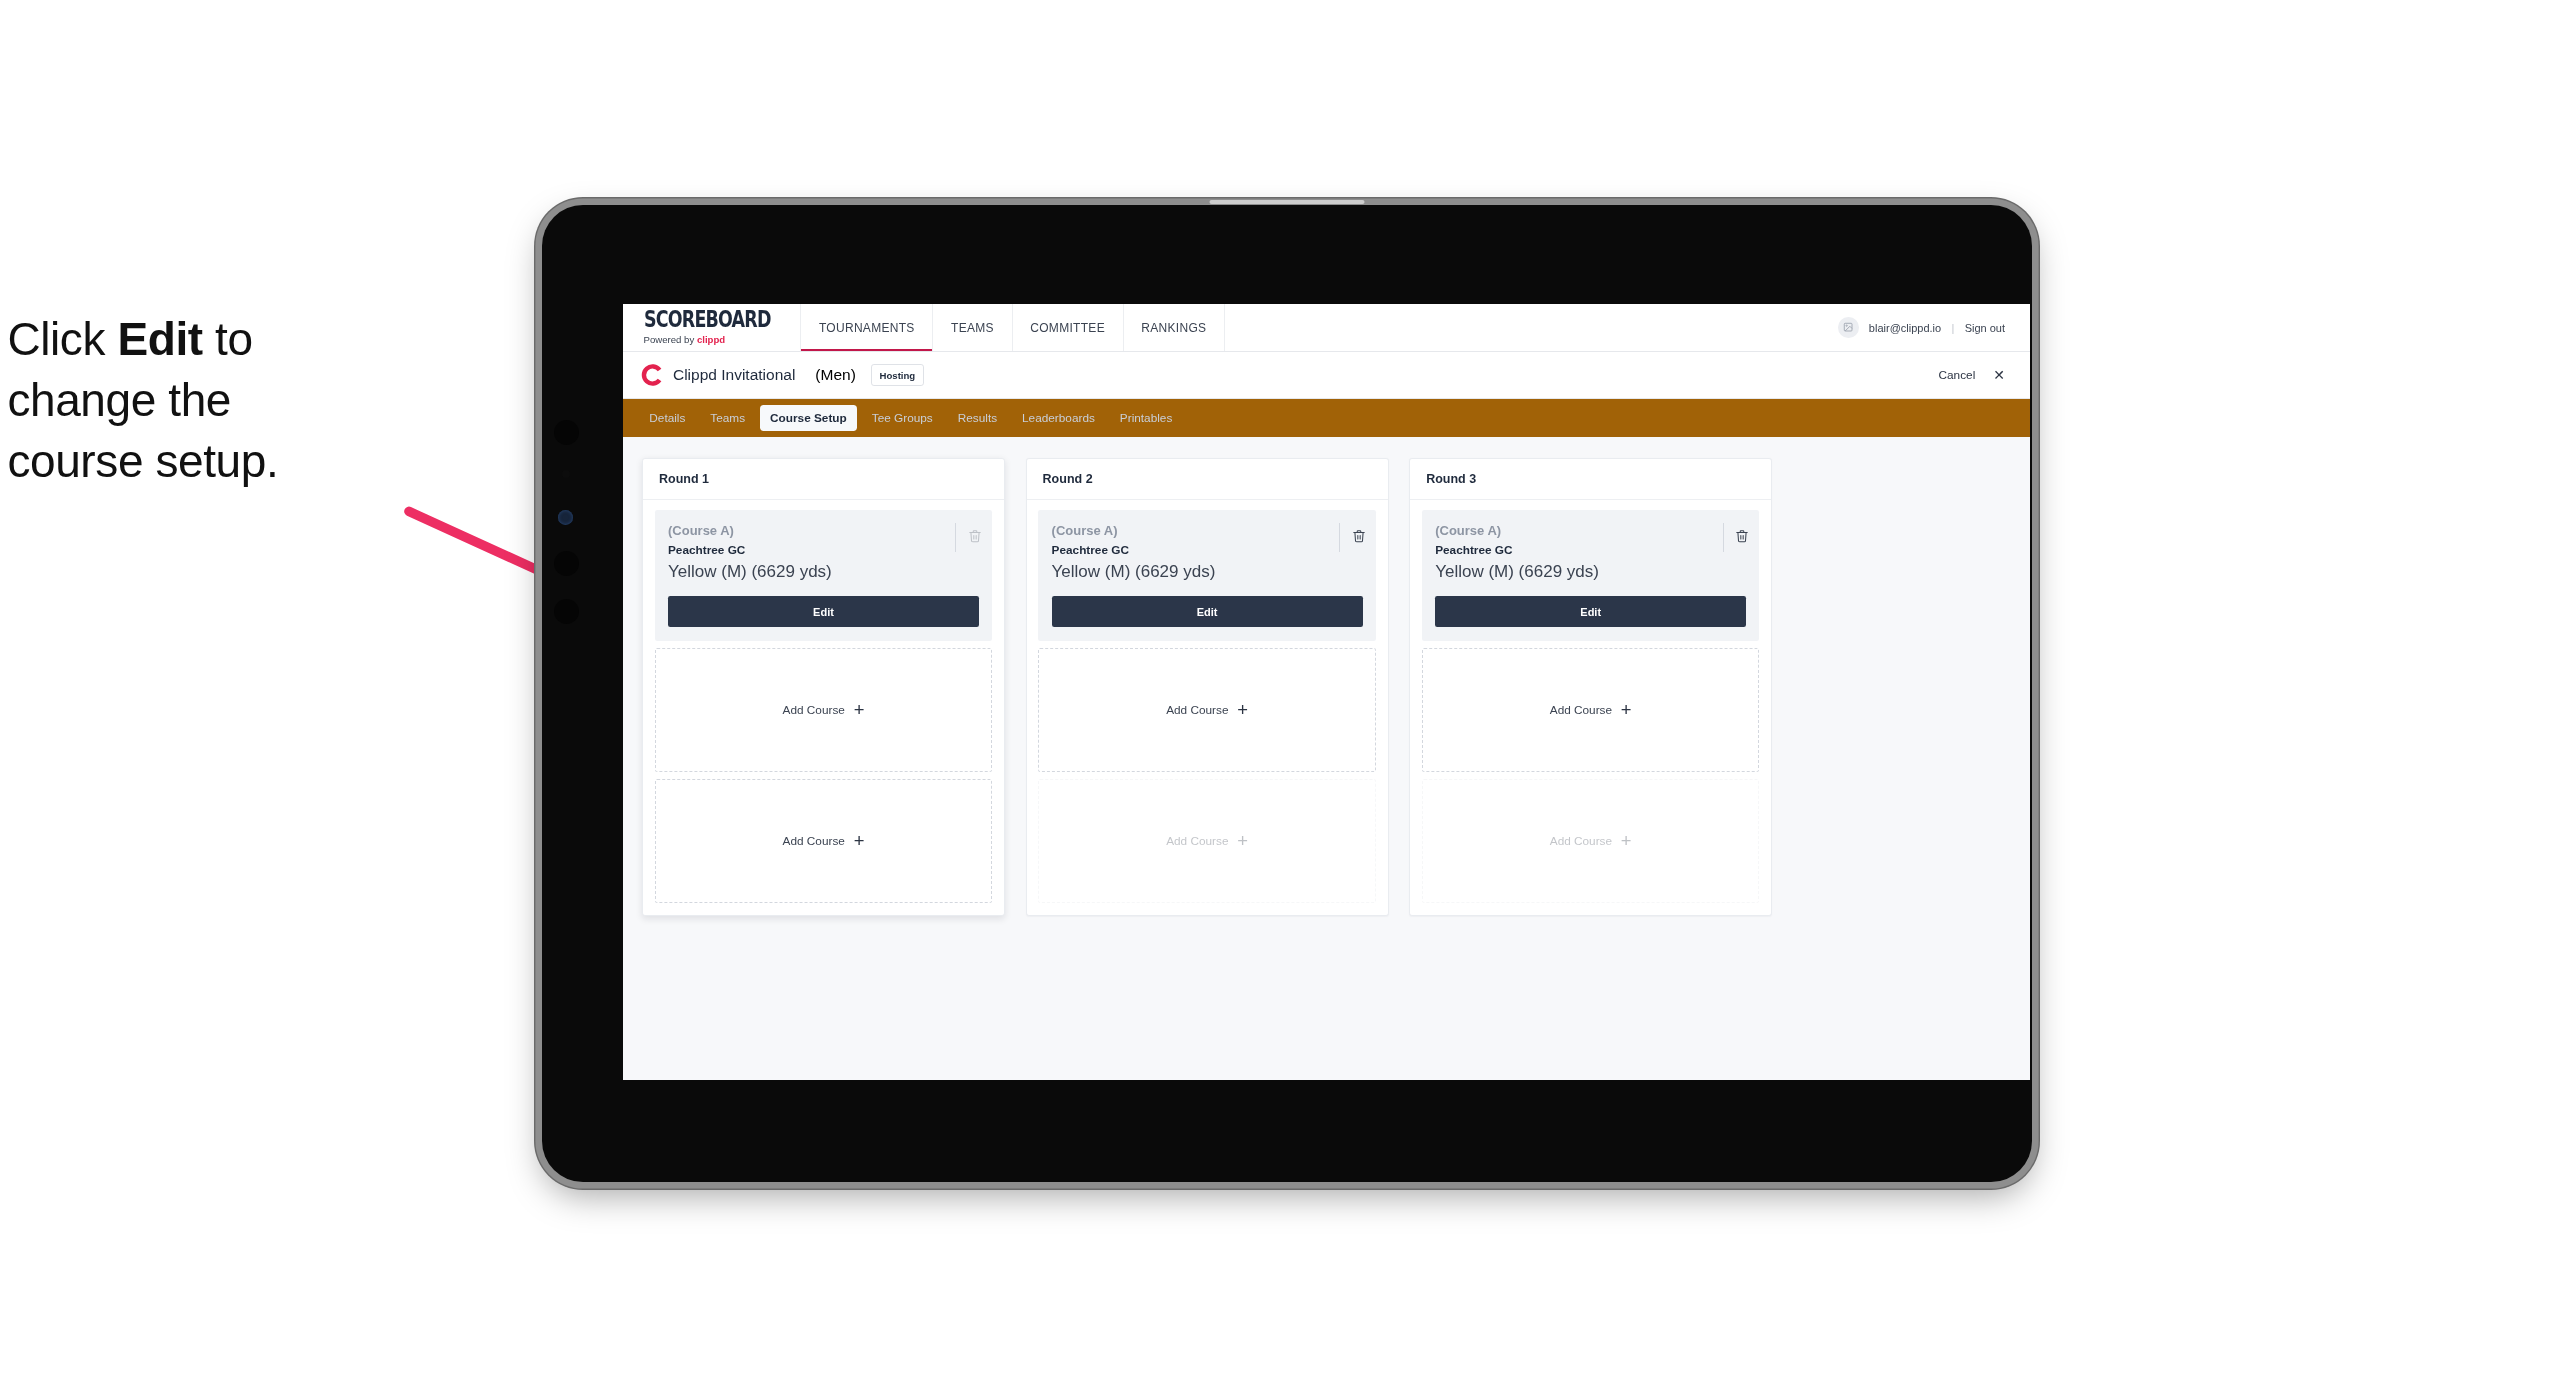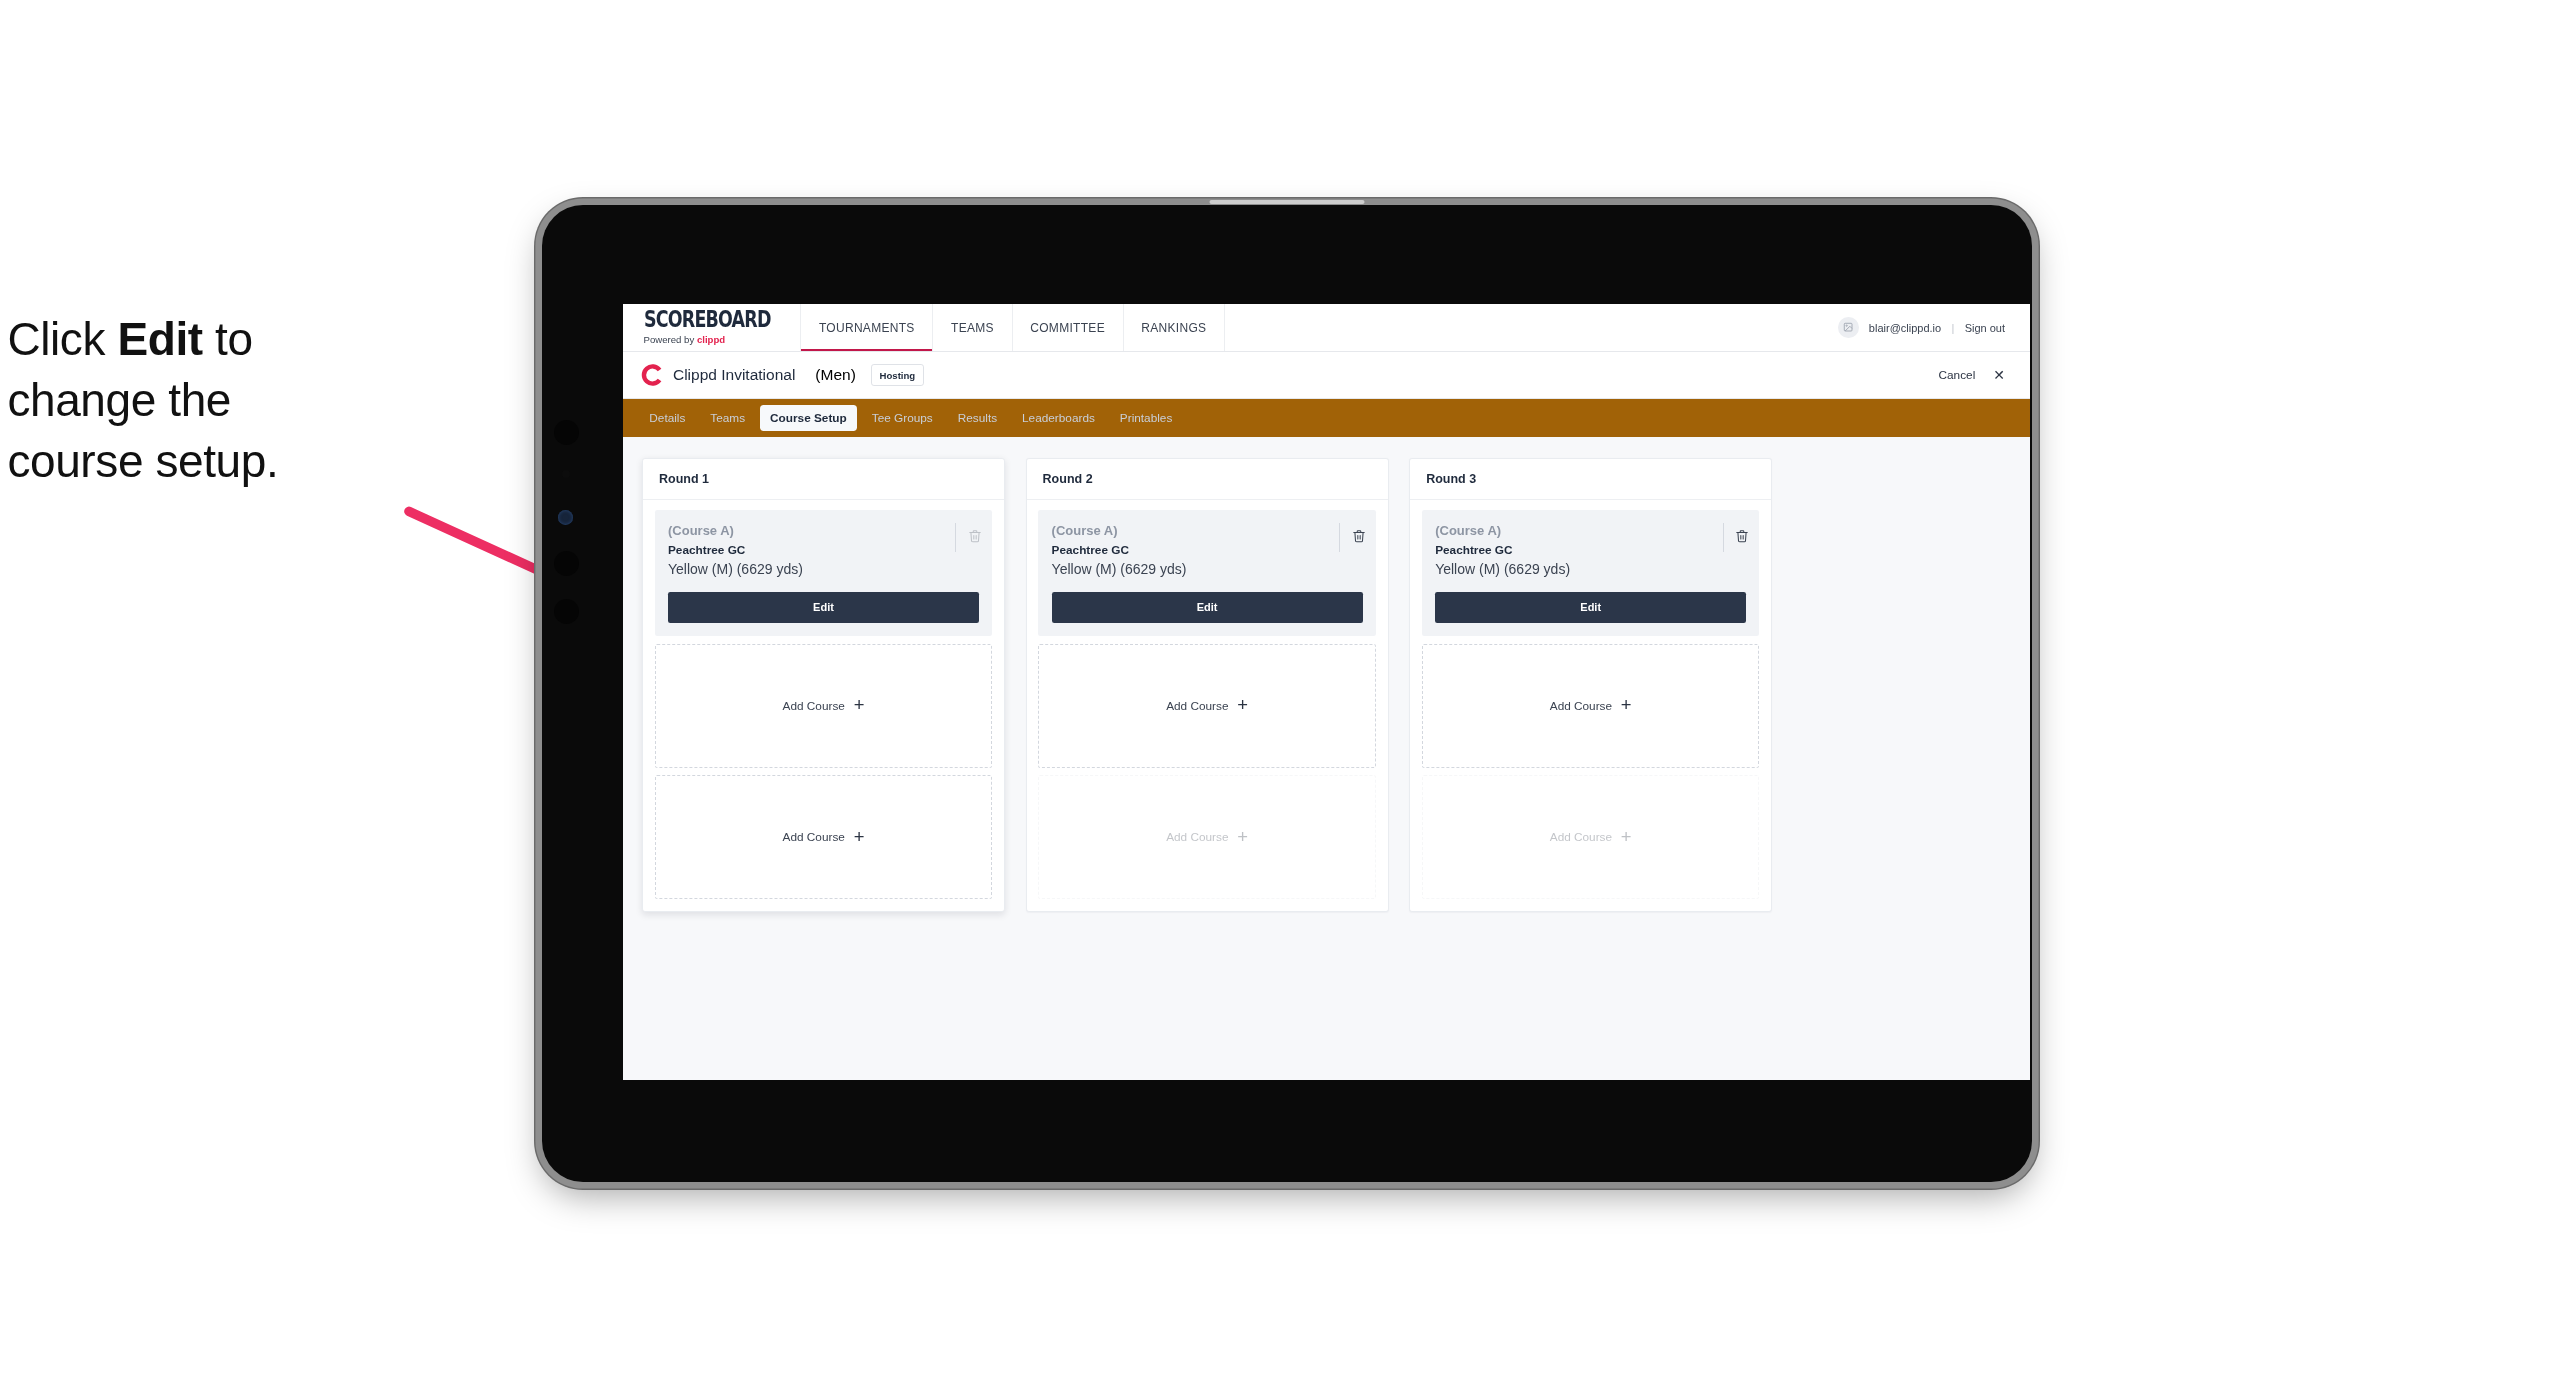--- a/index.html
+++ b/index.html
@@ -158,21 +158,21 @@
   }
   .round-body{padding:10.3px 11.8px 11.8px;}
 
   
   .course-card{
     background:#f1f3f6;border-radius:2.2px;padding:11.8px 13.2px 13.2px;
     position:relative;
   }
   .course-sub{font-size:13px;color:#8d95a3;line-height:1.45;font-weight:bold;}
   .course-name{font-size:11.8px;font-weight:700;color:#1f2a3c;line-height:1.55;}
-  .course-tee{font-size:14px;color:#3b4351;line-height:1.5;}
+  .course-tee{font-size:17px;color:#3b4351;line-height:1.5;}
   .card-tools{
     position:absolute;right:10.3px;top:13.2px;display:flex;align-items:center;gap:11.8px;
   }
   .vdiv{width:0.7px;height:29px;background:#d5d9e0;}
   .trash{cursor:pointer;opacity:1;}
   .trash.disabled{opacity:.28;cursor:default;}
   .edit-btn{
     margin-top:11.8px;width:100%;height:31px;border:none;border-radius:2.2px;
     background:#2b3649;color:#ffffff;font-size:11px;font-weight:700;
     font-family:"Liberation Sans", sans-serif;cursor:pointer;

